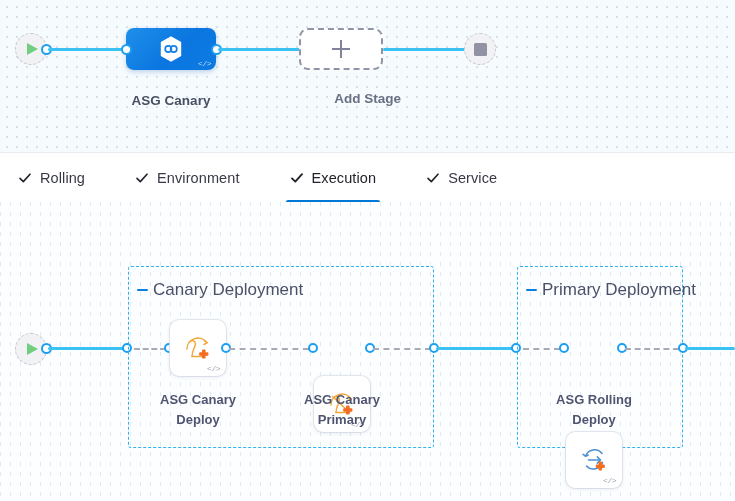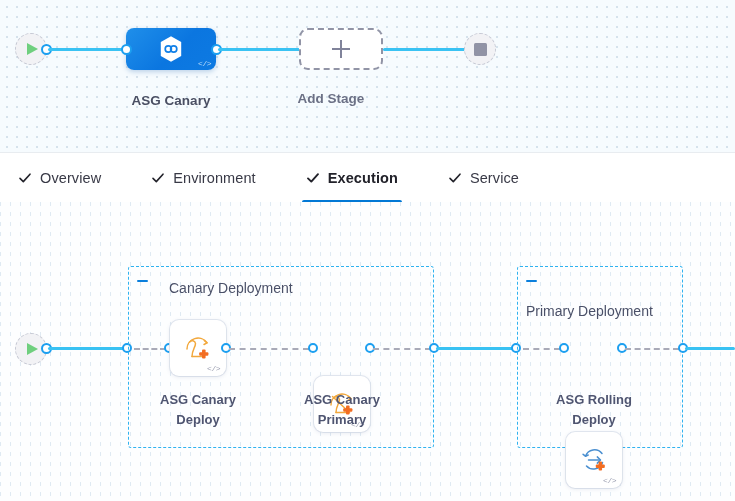--- a/index.html
+++ b/index.html
@@ -45,21 +45,21 @@
     cursor: pointer;
     white-space: nowrap;
   }
   .tab .tick {
     width: 14px; height: 14px;
     display: inline-block;
     flex: 0 0 auto;
   }
   .tab .tick svg { display: block; }
   .tab-label { font-size: 14.5px; color: #383946; letter-spacing: .1px; }
-  .tab.active .tab-label { font-weight: bold; color: #22222a; }
+  .tab.active .tab-label { font-weight: normal; color: #22222a; }
   .tab.active::after {
     content: "";
     position: absolute;
     left: 0; right: 0; bottom: 0;
     height: 3px;
     background: #0278d5;
     border-radius: 2px 2px 0 0;
   }
 
   
@@ -176,22 +176,22 @@
   }
 
   
   .step-group {
     border: 1.3px dashed #2fb2f0;
     border-radius: 3px;
     background: transparent;
   }
   .group-label {
     position: absolute;
-    display: flex; align-items: flex-start; gap: 21px;
-    font-size: 14px;
+    display: flex; align-items: center; gap: 5px;
+    font-size: 17px;
     color: #4a5068;
     white-space: nowrap;
   }
   .group-label .collapse-bar {
     display: inline-block;
     width: 11px; height: 2.4px;
     background: #0b7fdc; border-radius: 1px;
   }
 
   
@@ -232,38 +232,38 @@
     </div>
     <div class="abs dot" style="left:121px; top:44px;"></div>
     <div class="abs dot" style="left:211px; top:44px;"></div>
     <div class="abs caption" style="left:96px; top:92px; width:150px;">ASG Canary</div>
 
     <div class="abs link-solid" style="left:218px; top:48px; width:82px;"></div>
 
     <div class="abs add-node" style="left:299px; top:28px;">
       <div class="plus-glyph"></div>
     </div>
-    <div class="abs caption" style="left:281px; top:90px; width:100px; color:#6b7085;">Add Stage</div>
+    <div class="abs caption" style="left:301px; top:90px; width:100px; color:#6b7085;text-align:right;">Add Stage</div>
 
     <div class="abs link-solid" style="left:383px; top:48px; width:90px;"></div>
     <div class="abs dot" style="left:466px; top:44px;"></div>
     <div class="abs terminal" style="left:464px; top:33px;">
       <div class="stop-sq"></div>
     </div>
   </div>
 
   <div class="tab-bar">
 
     <div class="tab">
       <span class="tick">
         <svg width="14" height="14" viewBox="0 0 14 14">
             <path d="M2 7.4 L5.3 10.6 L12 3.2" fill="none" stroke="#22222a" stroke-width="1.6" stroke-linecap="round" stroke-linejoin="round"></path>
           </svg>
       </span>
-      <span class="tab-label">Overview</span>
+      <span class="tab-label">Rolling</span>
     </div>
 
 
     <div class="tab">
       <span class="tick">
         <svg width="14" height="14" viewBox="0 0 14 14">
             <path d="M2 7.4 L5.3 10.6 L12 3.2" fill="none" stroke="#22222a" stroke-width="1.6" stroke-linecap="round" stroke-linejoin="round"></path>
           </svg>
       </span>
       <span class="tab-label">Environment</span>
@@ -345,21 +345,21 @@
     </div>
     <div class="abs dot sm" style="left:365px; top:141px;"></div>
 
     <div class="abs link-dash" style="left:373px; top:146px; width:58px;"></div>
     <div class="abs dot sm" style="left:429px; top:141px;"></div>
 
     <div class="abs link-solid" style="left:436px; top:145px; width:78px;"></div>
     <div class="abs dot sm" style="left:511px; top:141px;"></div>
 
     <div class="abs step-group" style="left:517px; top:64px; width:166px; height:182px;"></div>
-    <div class="group-label" style="left:526px; top:78px;flex-direction:column;">
+    <div class="group-label" style="left:526px; top:78px;">
       <span class="collapse-bar"></span>
       <span>Primary Deployment</span>
     </div>
 
     <div class="abs link-dash" style="left:523px; top:146px; width:37px;"></div>
     <div class="abs dot sm" style="left:559px; top:141px;"></div>
 
     <div class="abs step-node" style="left:566px; top:118px;">
       <svg width="34" height="34" viewBox="0 0 34 34">
         <g fill="none" stroke="#4a8fd0" stroke-width="1.5" stroke-linecap="round" stroke-linejoin="round">

